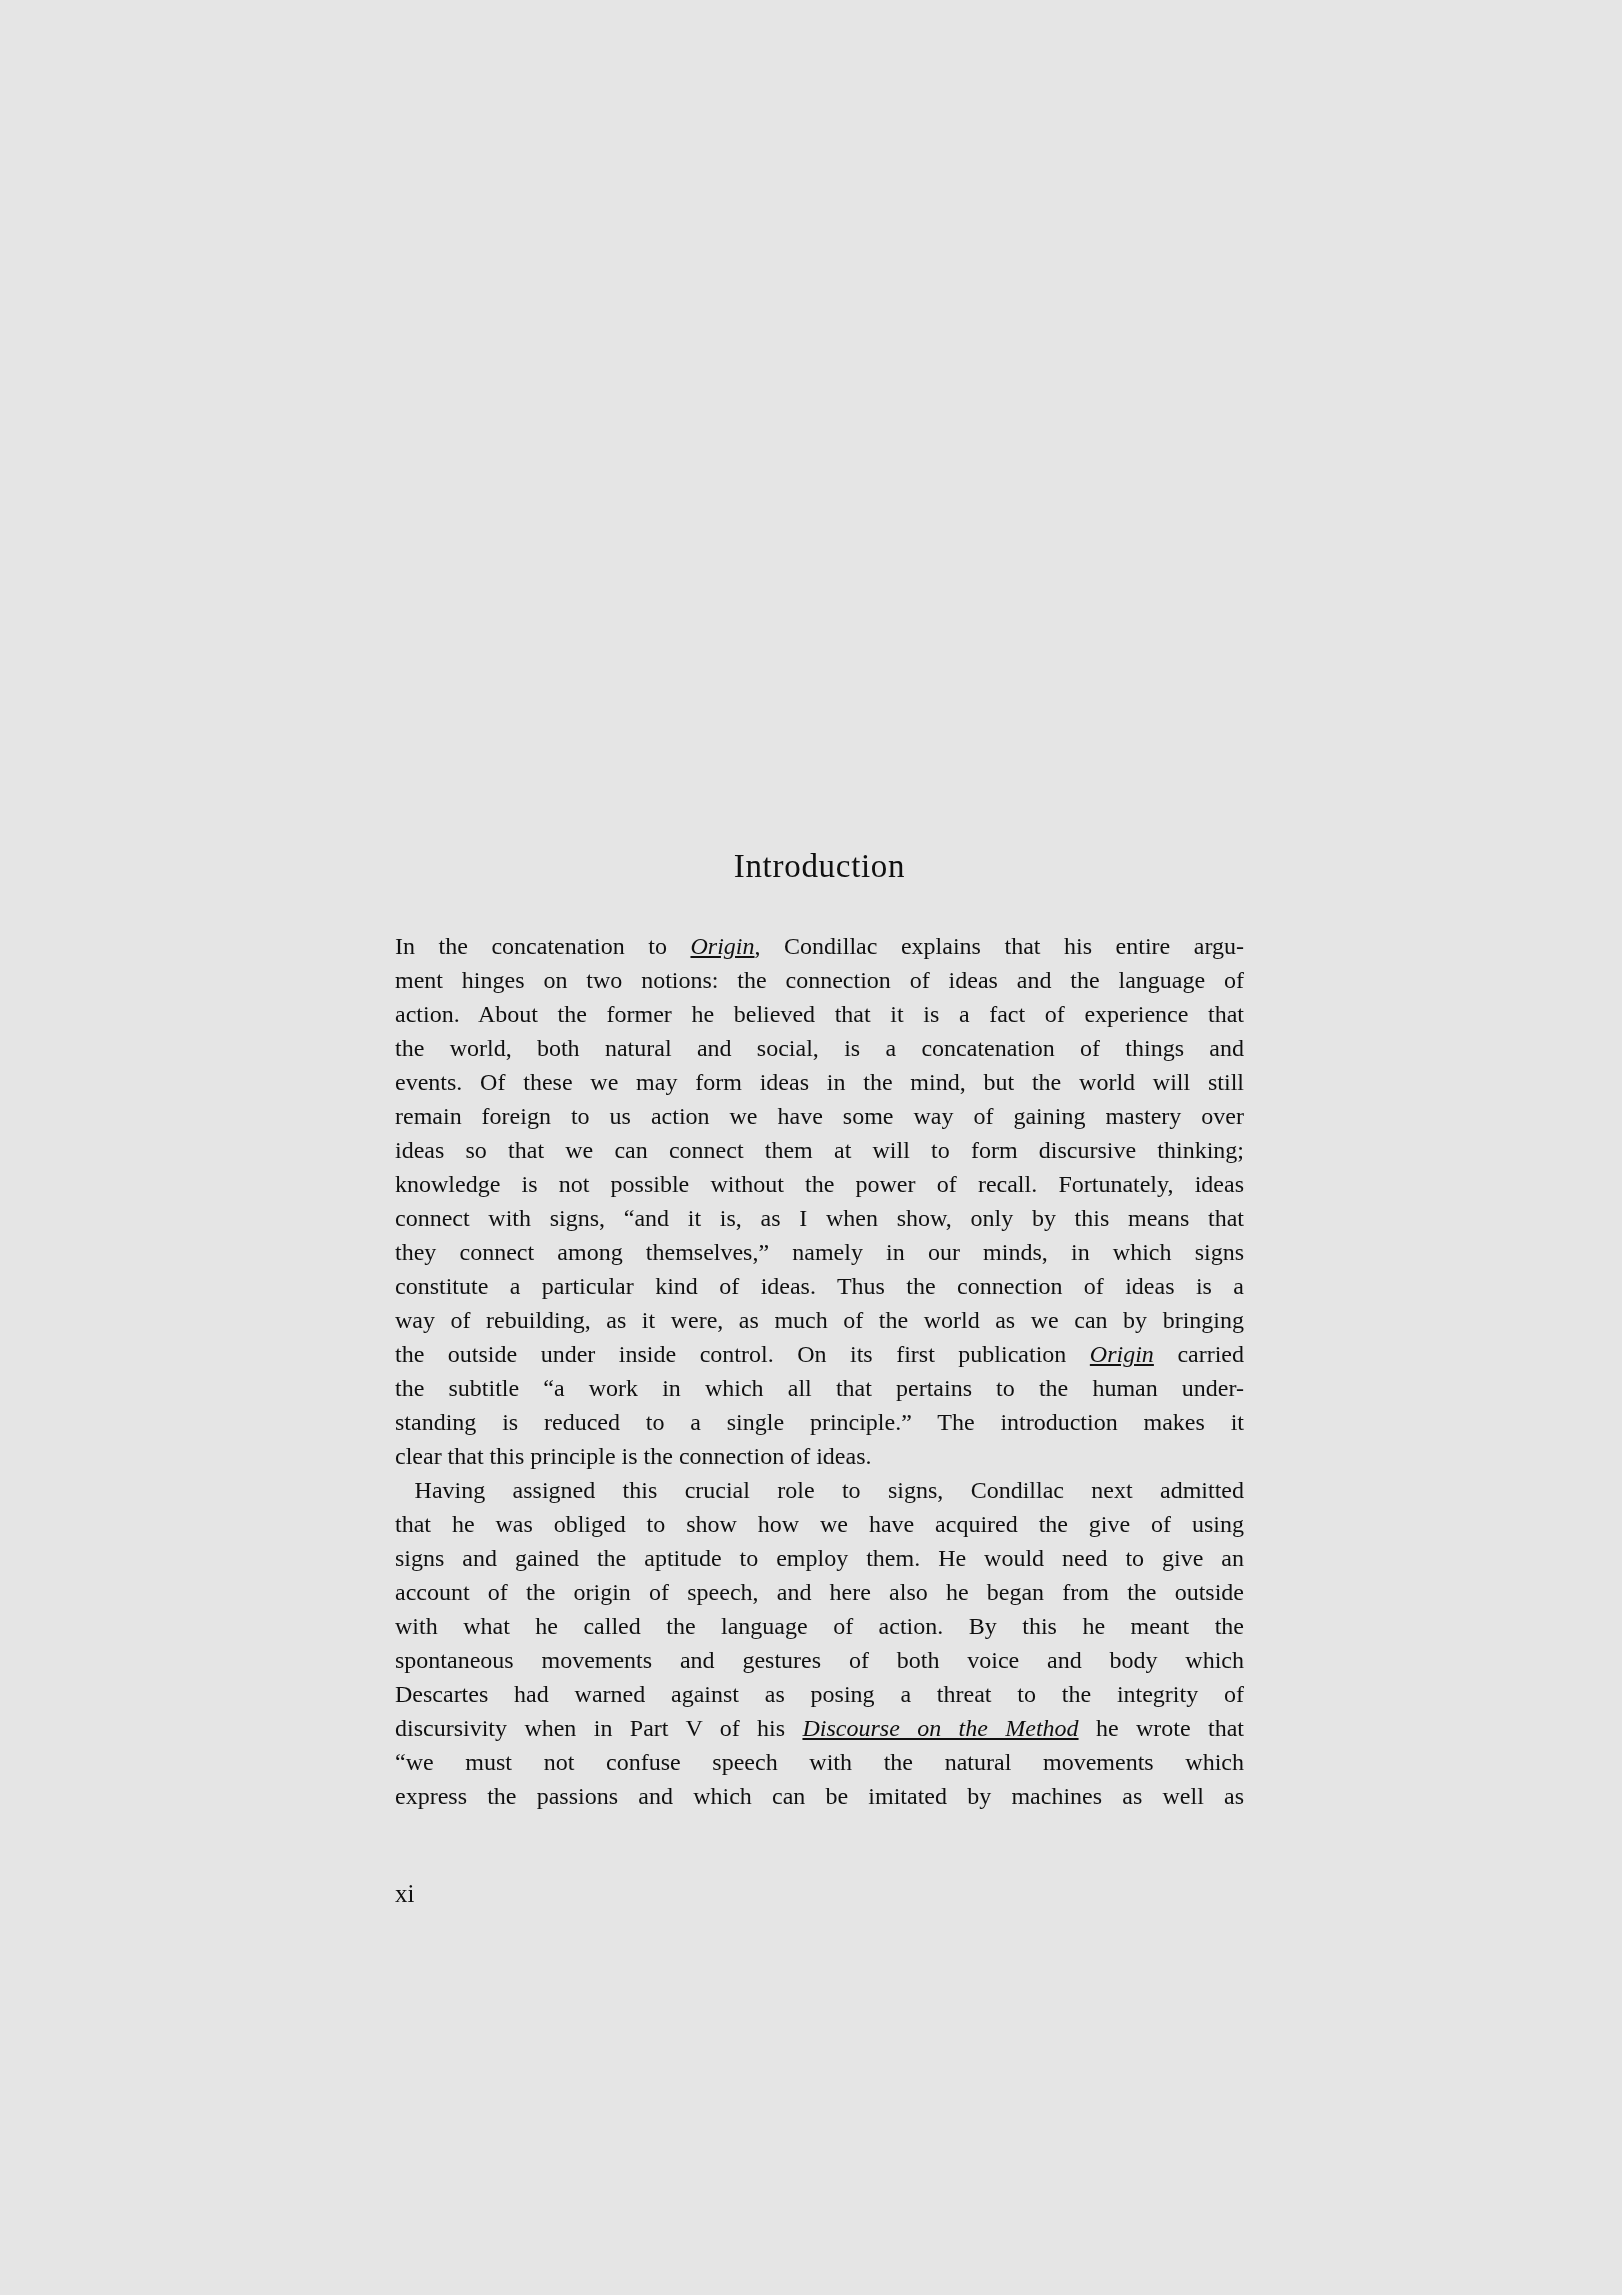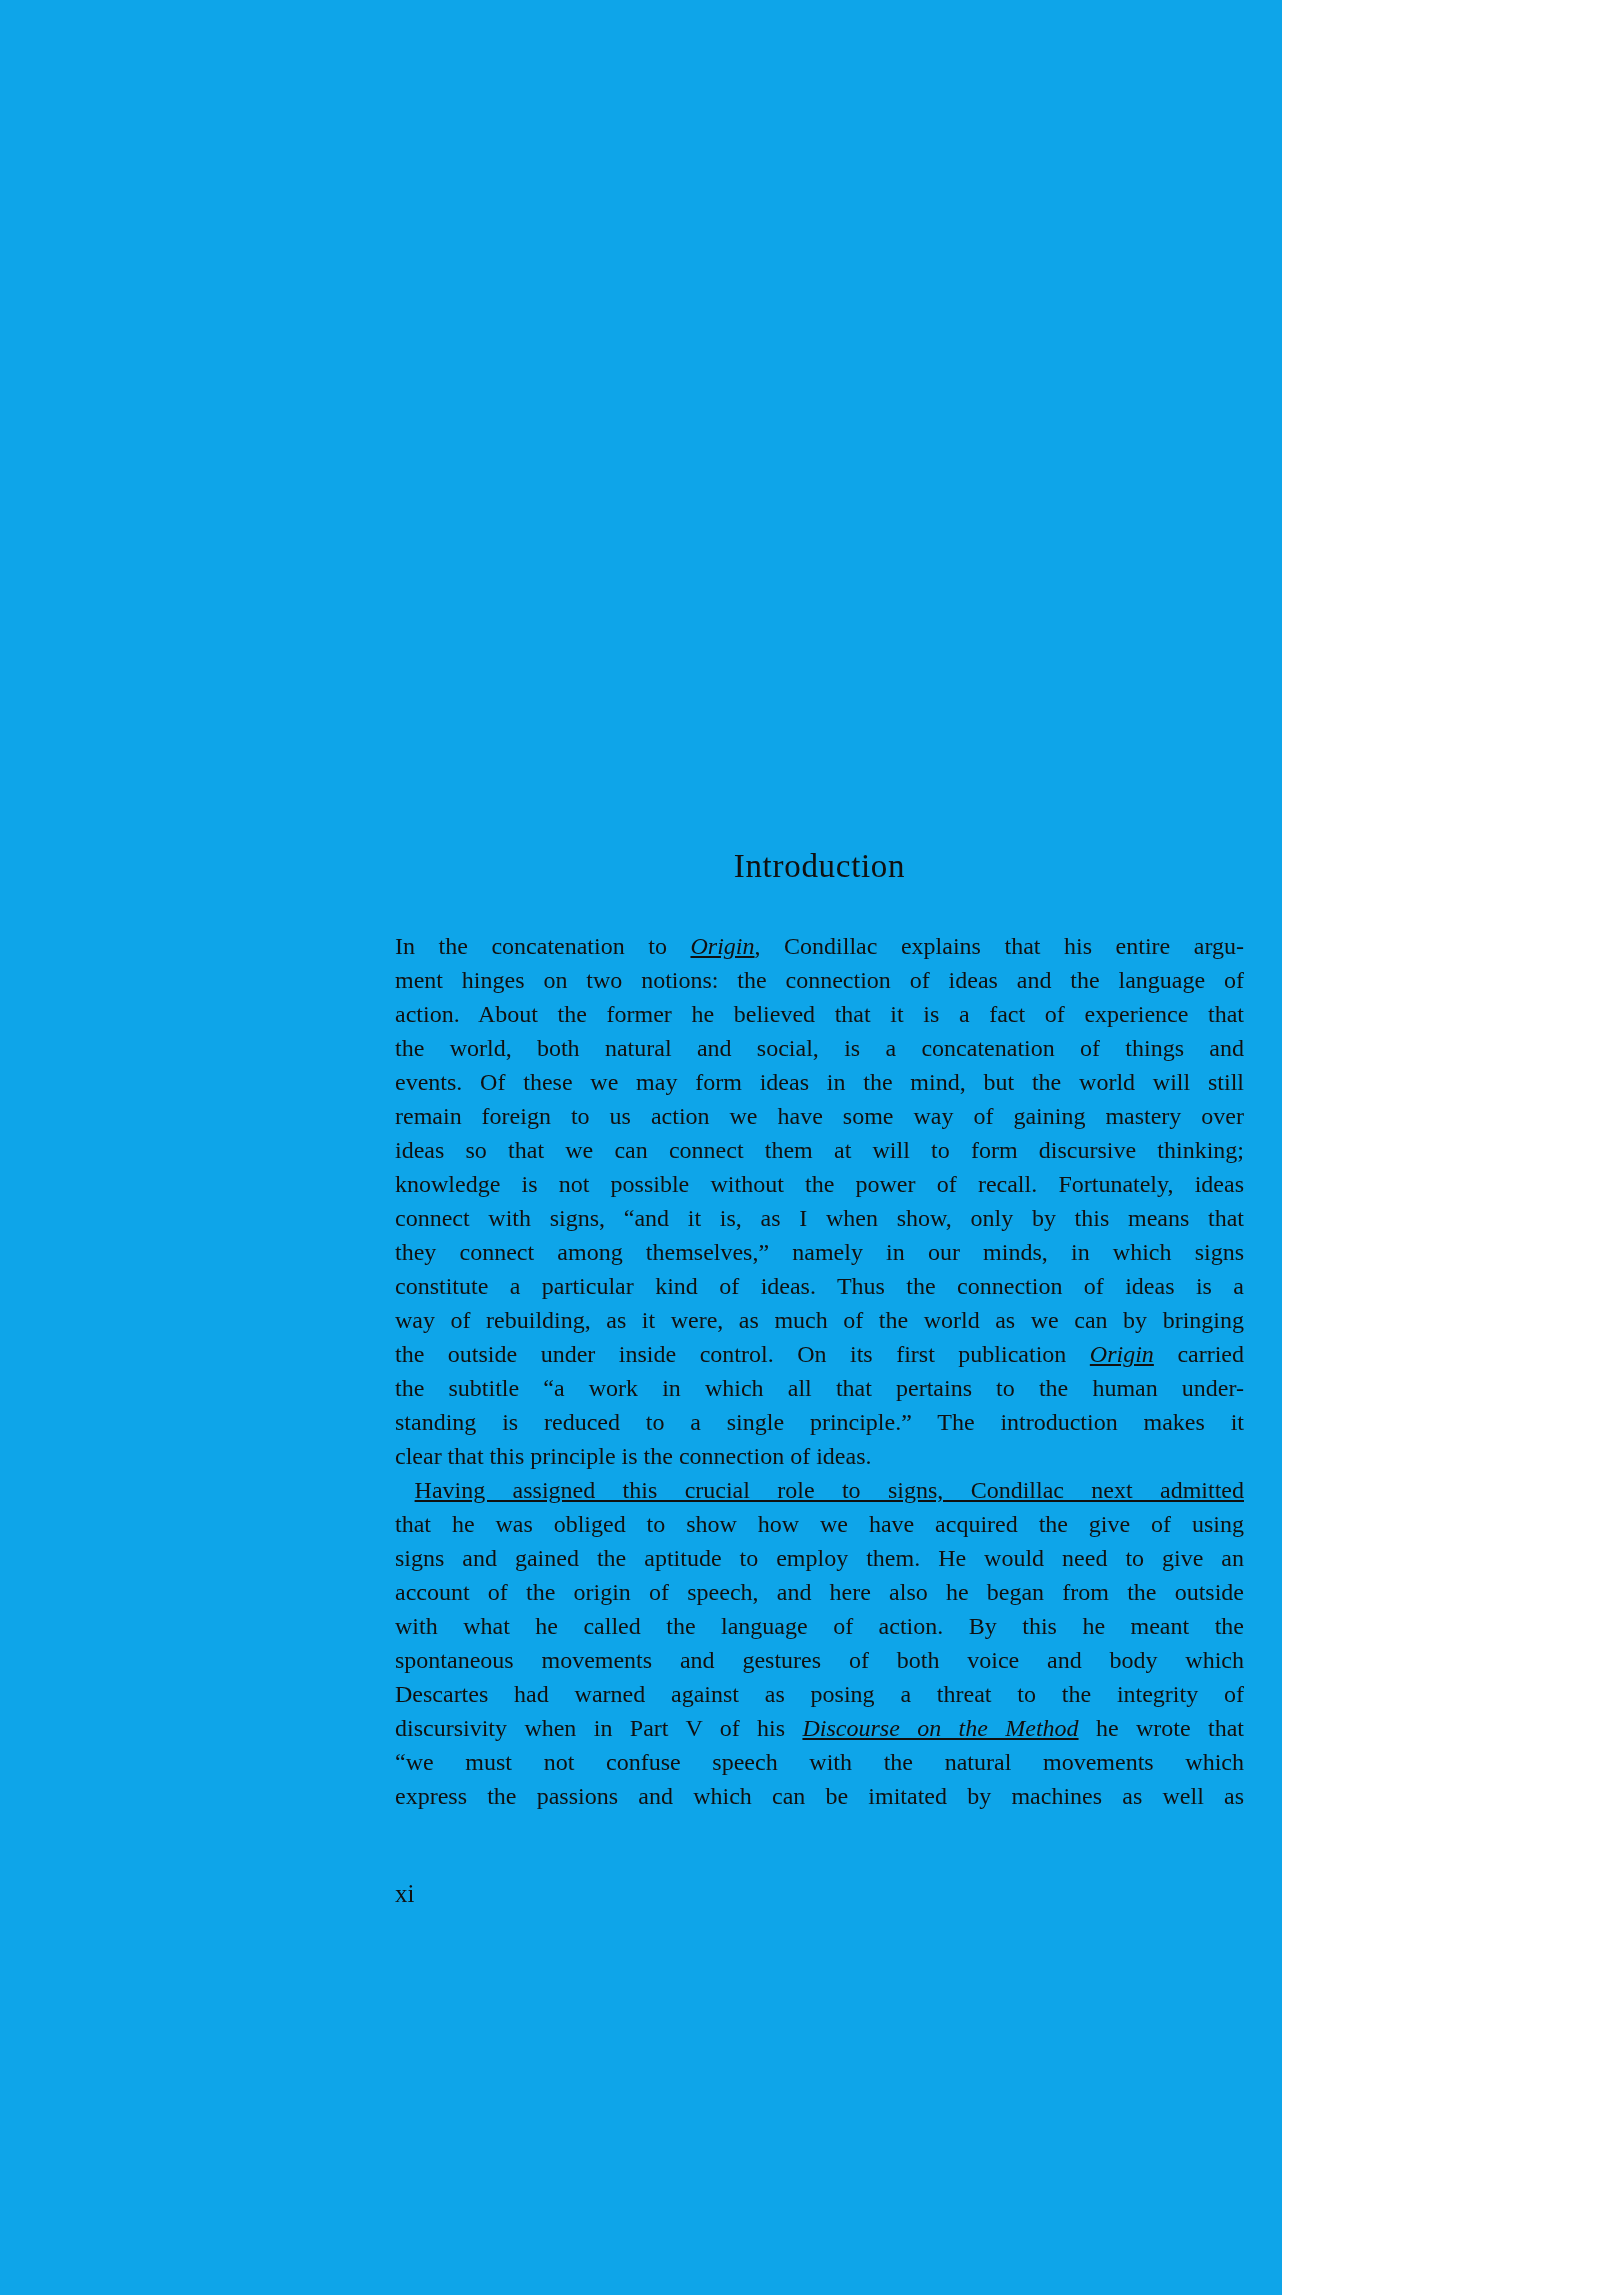--- a/index.html
+++ b/index.html
@@ -2,23 +2,23 @@
 <html style="font-size:10.5px"><head>
 <meta charset="utf-8">
 <style>
   html, body {
     margin: 0;
     padding: 0;
     background: #ffffff;
   }
   .page {
     position: relative;
-    width: 1282px;
+    width: 1622px;
     height: 2295px;
-    background: #0ea5e9;
+    background: #e5e5e5;
     color: #101010;
     font-family: "Liberation Serif", "DejaVu Serif", serif;
   }
   .chapter-title {
     position: absolute;
     top: 847px;
     left: 395px;
     width: 849px;
     margin: 0;
     font-size: 33px;
@@ -39,21 +39,20 @@
     text-align: justify;
     text-align-last: justify;
     text-justify: inter-word;
     white-space: normal;
   }
   .line-last {
     text-align-last: left;
   }
   .line-indent {
     text-indent: 19.6px;
-    text-decoration: underline;
   }
   .it {
     font-style: italic;
     text-decoration: underline;
   }
   .folio {
     position: absolute;
     top: 1879px;
     left: 395px;
     width: 849px;

